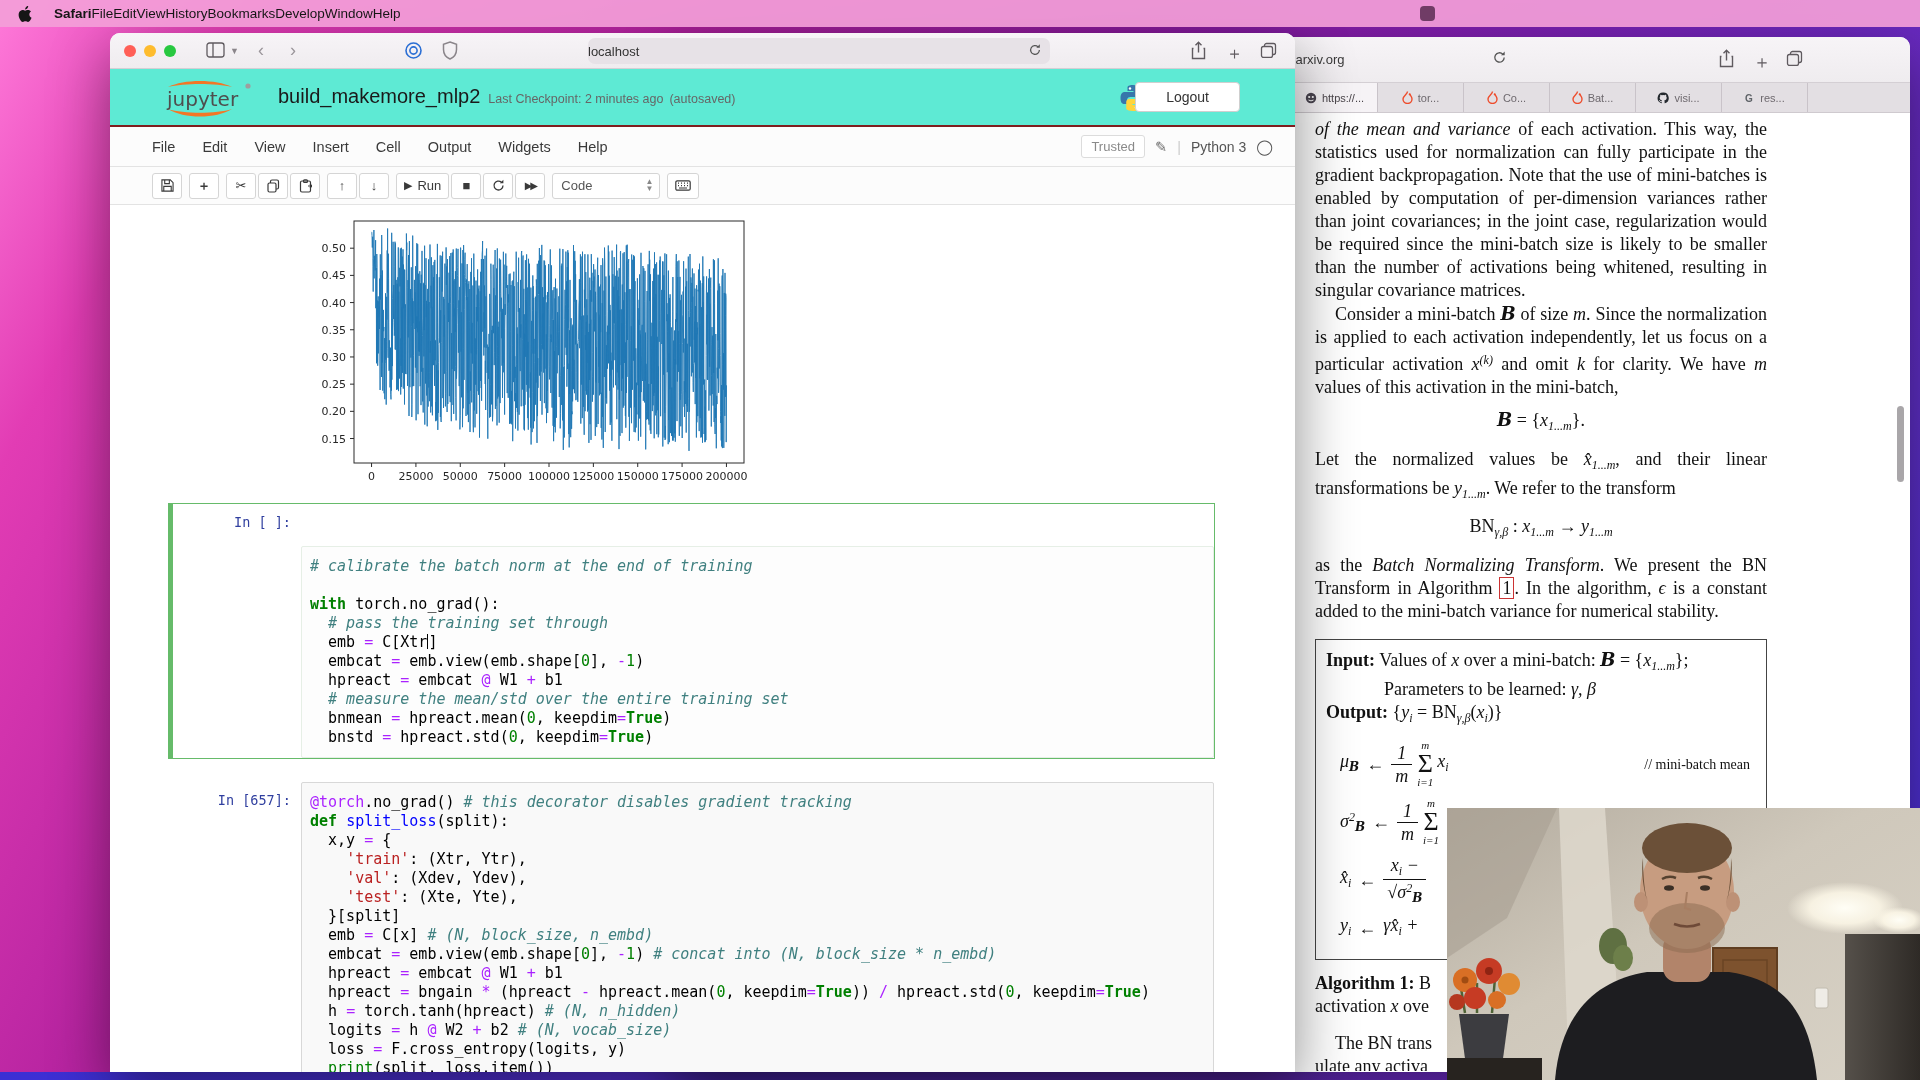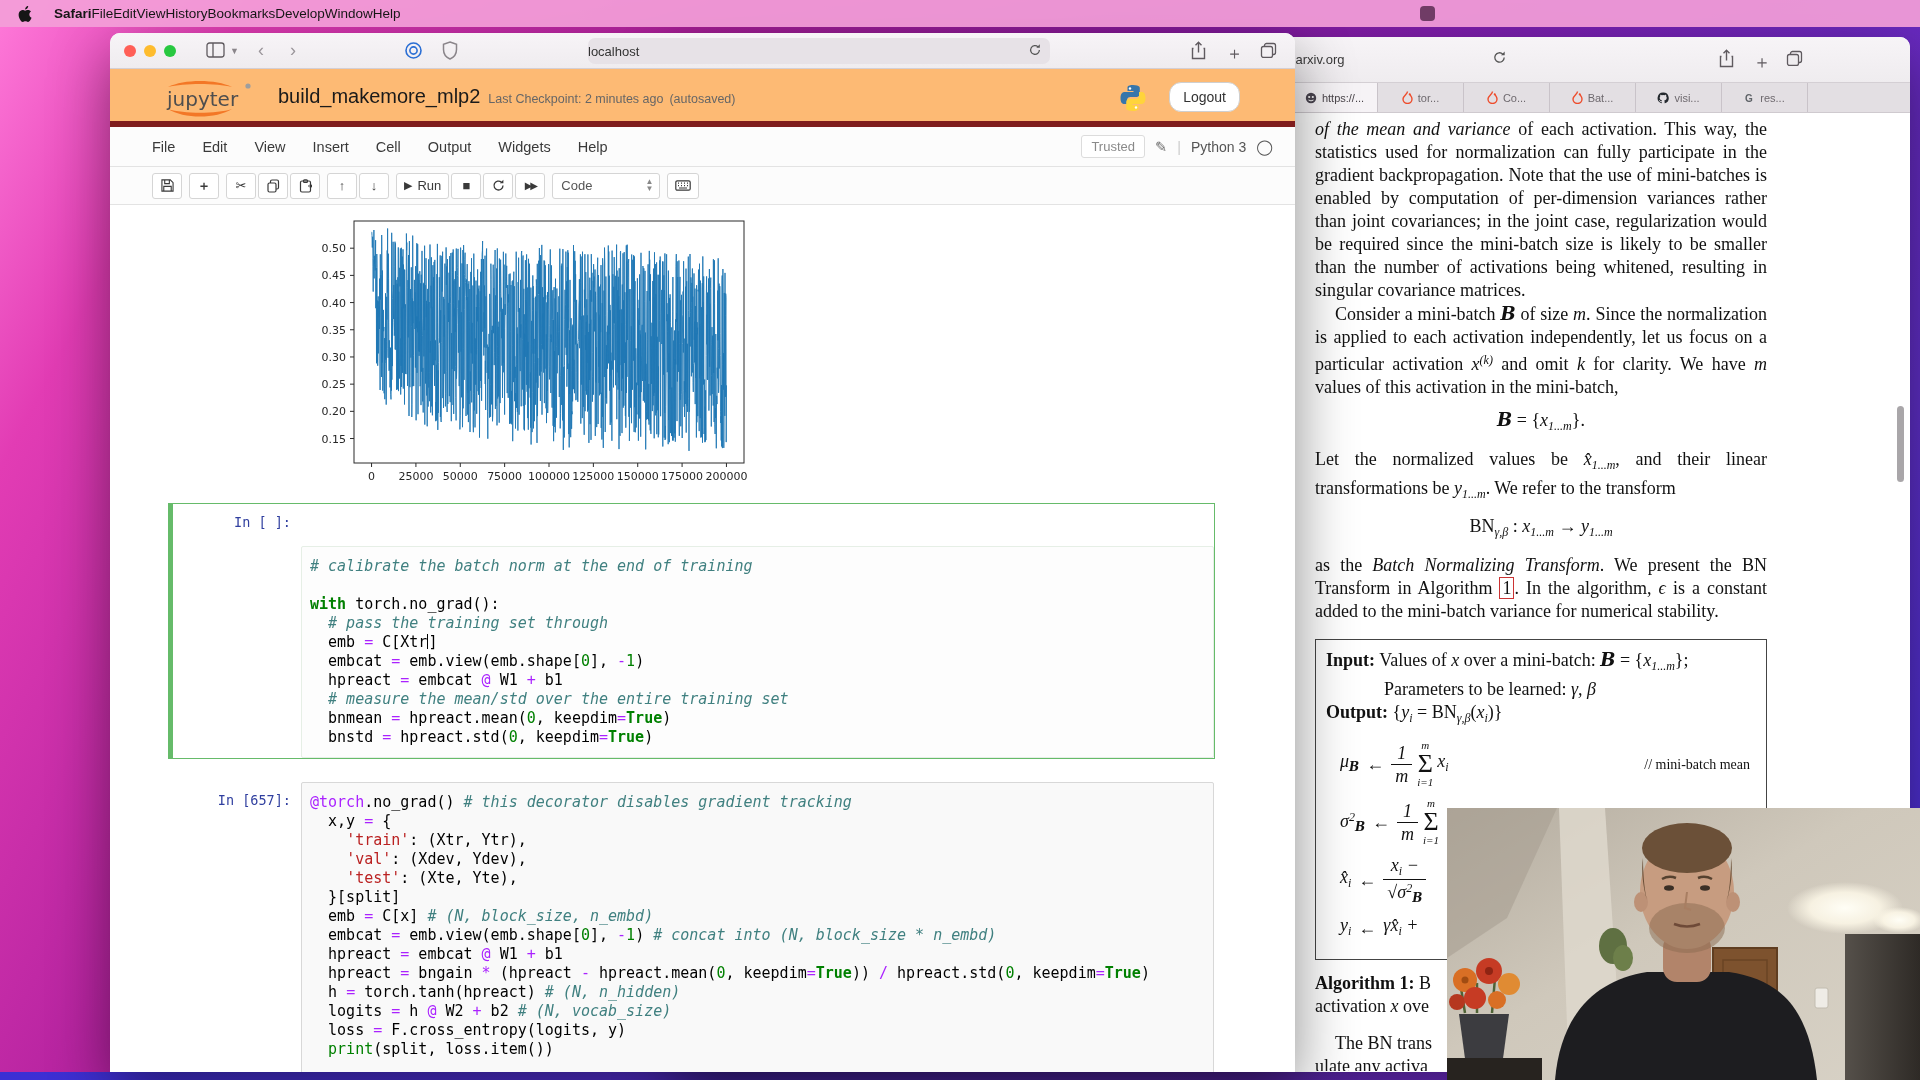--- a/index.html
+++ b/index.html
@@ -66,28 +66,28 @@
   .frac .fn { padding:0 4px 2px; }
   .frac .fd { border-top:1px solid #111; padding:2px 4px 0; }
   .bigsum { display:inline-flex; flex-direction:column; align-items:center; line-height:1; margin-right:4px; font-style:normal; }
   .bigsum .stop,.bigsum .sbot { font-size:11px; font-style:italic; }
   .bigsum .ssym { font-size:26px; }
   .eq .cmt { position:absolute; right:6px; font-style:normal; font-size:14px; }
 
   #rw-scrollbar { position:absolute; left:1223px; top:293px; width:7px; height:76px; border-radius:4px; background:#6f6a6f; opacity:.6; }
 
   
-  #jp-header { height:58px; position:relative; border-bottom:6px solid #7f1d1d; background:#fdba74; }
+  #jp-header { height:58px; position:relative; border-bottom:2px solid #7f1d1d; background:#5eead4; }
   #jp-logo { position:absolute; left:44px; top:12px; width:110px; height:34px; }
   #jp-title { position:absolute; left:168px; top:16px; font-size:20px; color:#1a1a1a; }
   #jp-checkpoint { font-size:12.5px; color:#666; margin-left:8px; }
   #jp-autosaved { font-size:12.5px; color:#666; margin-left:6px; }
   #py-logo { position:absolute; left:1008px; top:14px; }
-  #logout-btn { position:absolute; right:55px; top:13px; border:1px solid #cfcfcf; border-radius:12px; background:#fff;
-    font-size:14px; color:#333; padding:6px 13px; }
+  #logout-btn { position:absolute; right:55px; top:13px; border:1px solid #cfcfcf; border-radius:4px; background:#fff;
+    font-size:14px; color:#333; padding:6px 30px; }
   #jp-menurow { height:40px; border-bottom:1px solid #e3e3e3; background:#fcfcfc; display:flex; align-items:center;
     padding-left:42px; gap:27px; font-size:14.5px; color:#3a3a3a; position:relative; }
   #jp-menurow .rightside { position:absolute; right:22px; display:flex; align-items:center; gap:10px; color:#777; }
   #trusted-badge { border:1px solid #dcdcdc; background:#fff; border-radius:3px; font-size:13px; color:#8a8a8a; padding:3px 9px; }
   #kernel-sep { color:#ccc; }
   #kernel-name { font-size:14px; color:#555; }
   #jp-toolbar { height:38px; background:#fcfcfc; border-bottom:1px solid #e3e3e3; display:flex; align-items:center;
     padding-left:42px; gap:7px; }
   .tb-group { display:flex; gap:2px; }
   .tb-btn { min-width:30px; height:26px; border:1px solid #d5d5d5; border-radius:3px; background:#fff; color:#3a3a3a;
@@ -517,20 +517,21 @@
               <div class="cl"><span class="sg-t">  hpreact </span><span class="sg-op">=</span><span class="sg-t"> embcat </span><span class="sg-op">@</span><span class="sg-t"> W1 </span><span class="sg-op">+</span><span class="sg-t"> b1</span></div>
               <div class="cl"><span class="sg-t">  </span><span class="sg-cm"># measure the mean/std over the entire training set</span></div>
               <div class="cl"><span class="sg-t">  bnmean </span><span class="sg-op">=</span><span class="sg-t"> hpreact.mean(</span><span class="sg-num">0</span><span class="sg-t">, keepdim</span><span class="sg-op">=</span><span class="sg-kw">True</span><span class="sg-t">)</span></div>
               <div class="cl"><span class="sg-t">  bnstd </span><span class="sg-op">=</span><span class="sg-t"> hpreact.std(</span><span class="sg-num">0</span><span class="sg-t">, keepdim</span><span class="sg-op">=</span><span class="sg-kw">True</span><span class="sg-t">)</span></div>
             </div>
           </div>
           <div class="cellrow">
             <div class="prompt">In [657]:</div>
             <div class="inputbox">
               <div class="cl"><span class="sg-deco">@torch</span><span class="sg-t">.no_grad() </span><span class="sg-cm"># this decorator disables gradient tracking</span></div>
+              <div class="cl"><span class="sg-kw">def</span><span class="sg-t"> </span><span class="sg-fn">split_loss</span><span class="sg-t">(split):</span></div>
               <div class="cl"><span class="sg-t">  x,y </span><span class="sg-op">=</span><span class="sg-t"> {</span></div>
               <div class="cl"><span class="sg-t">    </span><span class="sg-str">'train'</span><span class="sg-t">: (Xtr, Ytr),</span></div>
               <div class="cl"><span class="sg-t">    </span><span class="sg-str">'val'</span><span class="sg-t">: (Xdev, Ydev),</span></div>
               <div class="cl"><span class="sg-t">    </span><span class="sg-str">'test'</span><span class="sg-t">: (Xte, Yte),</span></div>
               <div class="cl"><span class="sg-t">  }[split]</span></div>
               <div class="cl"><span class="sg-t">  emb </span><span class="sg-op">=</span><span class="sg-t"> C[x] </span><span class="sg-cm"># (N, block_size, n_embd)</span></div>
               <div class="cl"><span class="sg-t">  embcat </span><span class="sg-op">=</span><span class="sg-t"> emb.view(emb.shape[</span><span class="sg-num">0</span><span class="sg-t">], </span><span class="sg-op">-</span><span class="sg-num">1</span><span class="sg-t">) </span><span class="sg-cm"># concat into (N, block_size * n_embd)</span></div>
               <div class="cl"><span class="sg-t">  hpreact </span><span class="sg-op">=</span><span class="sg-t"> embcat </span><span class="sg-op">@</span><span class="sg-t"> W1 </span><span class="sg-op">+</span><span class="sg-t"> b1</span></div>
               <div class="cl"><span class="sg-t">  hpreact </span><span class="sg-op">=</span><span class="sg-t"> bngain </span><span class="sg-op">*</span><span class="sg-t"> (hpreact </span><span class="sg-op">-</span><span class="sg-t"> hpreact.mean(</span><span class="sg-num">0</span><span class="sg-t">, keepdim</span><span class="sg-op">=</span><span class="sg-kw">True</span><span class="sg-t">)) </span><span class="sg-op">/</span><span class="sg-t"> hpreact.std(</span><span class="sg-num">0</span><span class="sg-t">, keepdim</span><span class="sg-op">=</span><span class="sg-kw">True</span><span class="sg-t">)</span></div>
               <div class="cl"><span class="sg-t">  h </span><span class="sg-op">=</span><span class="sg-t"> torch.tanh(hpreact) </span><span class="sg-cm"># (N, n_hidden)</span></div>

